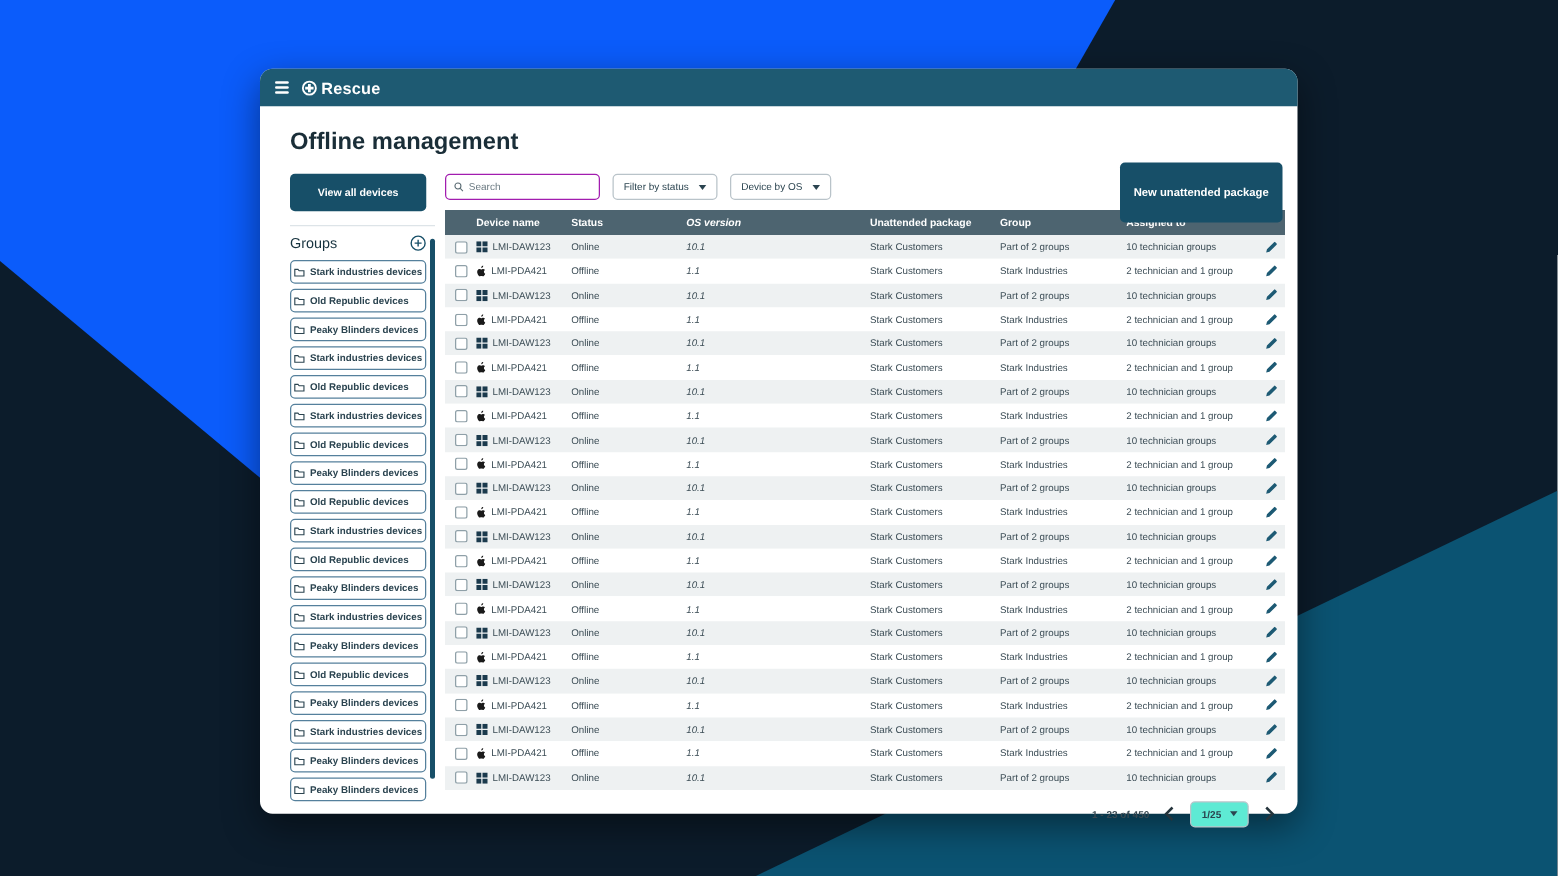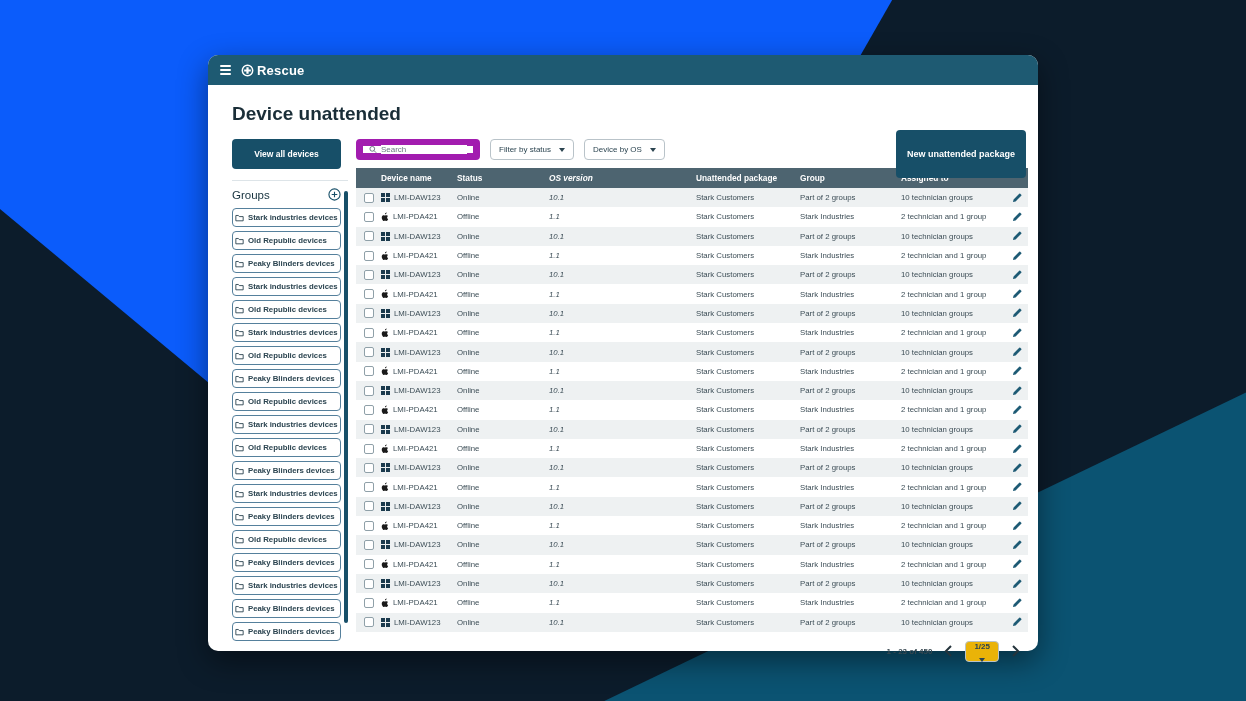--- a/index.html
+++ b/index.html
@@ -44,21 +44,21 @@
   .group-item { width:109px; height:19px; border:1px solid #55809c; border-radius:4px;
     background:#fff; display:flex; align-items:center; gap:4px; padding:0 2px;
     margin-bottom:4px; cursor:pointer; }
   .group-item span.lbl { font-size:7.8px; font-weight:bold; color:#2b4450; white-space:nowrap; }
   .side-scrollbar { position:absolute; right:0; top:52px; width:4px; height:432px;
     background:#174f68; border-radius:2px; }
 
   
   .table-area { flex:1; min-width:0; }
   .controls { display:flex; gap:10px; margin-bottom:8px; }
-  .search-box { width:124px; height:21px; border:7px solid #a21caf; border-radius:4px;
+  .search-box { width:124px; height:21px; border:1px solid #a21caf; border-radius:4px;
     display:flex; align-items:center; padding:0 6px; gap:4px; background:#fff; }
   .search-box input { border:none; outline:none; width:100%; font-size:8px;
     font-family:"Liberation Sans", sans-serif; color:#2b4450; }
   .search-box input::placeholder { color:#6b7a82; }
   .select { height:21px; border:1px solid #b9c3c9; border-radius:4px; background:#fff;
     display:flex; align-items:center; gap:8px; padding:0 8px; cursor:pointer; }
   .select .lbl { font-size:8px; color:#2b4450; }
   .tri { width:0; height:0; border-left:3.5px solid transparent;
     border-right:3.5px solid transparent; border-top:4.5px solid #2b4450; }
 
@@ -81,21 +81,21 @@
   .win-icon { display:grid; grid-template-columns:4px 4px; grid-template-rows:4px 4px;
     gap:1px; flex-shrink:0; }
   .win-icon i { background:#1b3a4d; }
   .edit-btn { cursor:pointer; display:flex; }
 
   .footer { display:flex; justify-content:flex-end; align-items:center; gap:12px;
     margin-top:9px; padding-right:8px;font-weight:bold; }
   .range-lbl { font-size:8px; color:#374750; }
   .chev { cursor:pointer; display:flex; }
   .page-box { border:1px solid #b9c3c9; border-radius:4px; height:21px; padding:0 8px;
-    display:flex; align-items:center; gap:7px; cursor:pointer; background:#eab308;flex-direction:column; }
+    display:flex; align-items:center; gap:7px; cursor:pointer; background:#5eead4; }
   .page-box .lbl { font-size:8px; color:#2b4450; }
 </style>
 </head>
 <body>
 
 <div class="bg-blue"></div>
 <div class="bg-teal"></div>
 
 <div class="window">
 
@@ -108,21 +108,21 @@
     <div class="logo">
       <svg width="13" height="13" viewBox="0 0 14 14">
         <circle cx="7" cy="7" r="5.6" fill="none" stroke="#ffffff" stroke-width="1.6"></circle>
         <path d="M7 3.4 V10.6 M3.4 7 H10.6" stroke="#ffffff" stroke-width="2.4"></path>
       </svg>
       <span class="logo-text">Rescue</span>
     </div>
   </div>
 
   <div class="content">
-    <div class="page-title">Device unattended</div>
+    <div class="page-title">Offline management</div>
     <button class="btn-dark new-package-btn">New unattended package</button>
 
     <div class="main">
 
       <div class="sidebar">
         <button class="btn-dark view-all-btn">View all devices</button>
 
         <div class="groups-panel">
           <div class="groups-header">
             <span class="groups-title">Groups</span>

